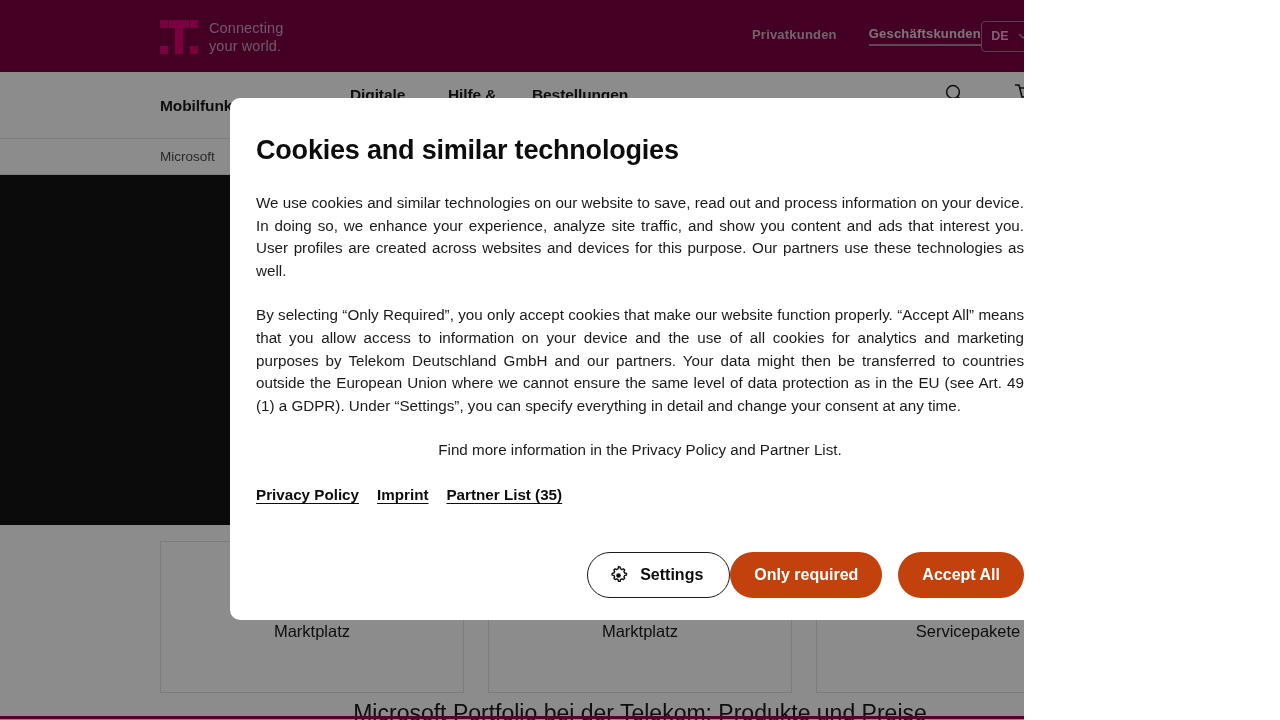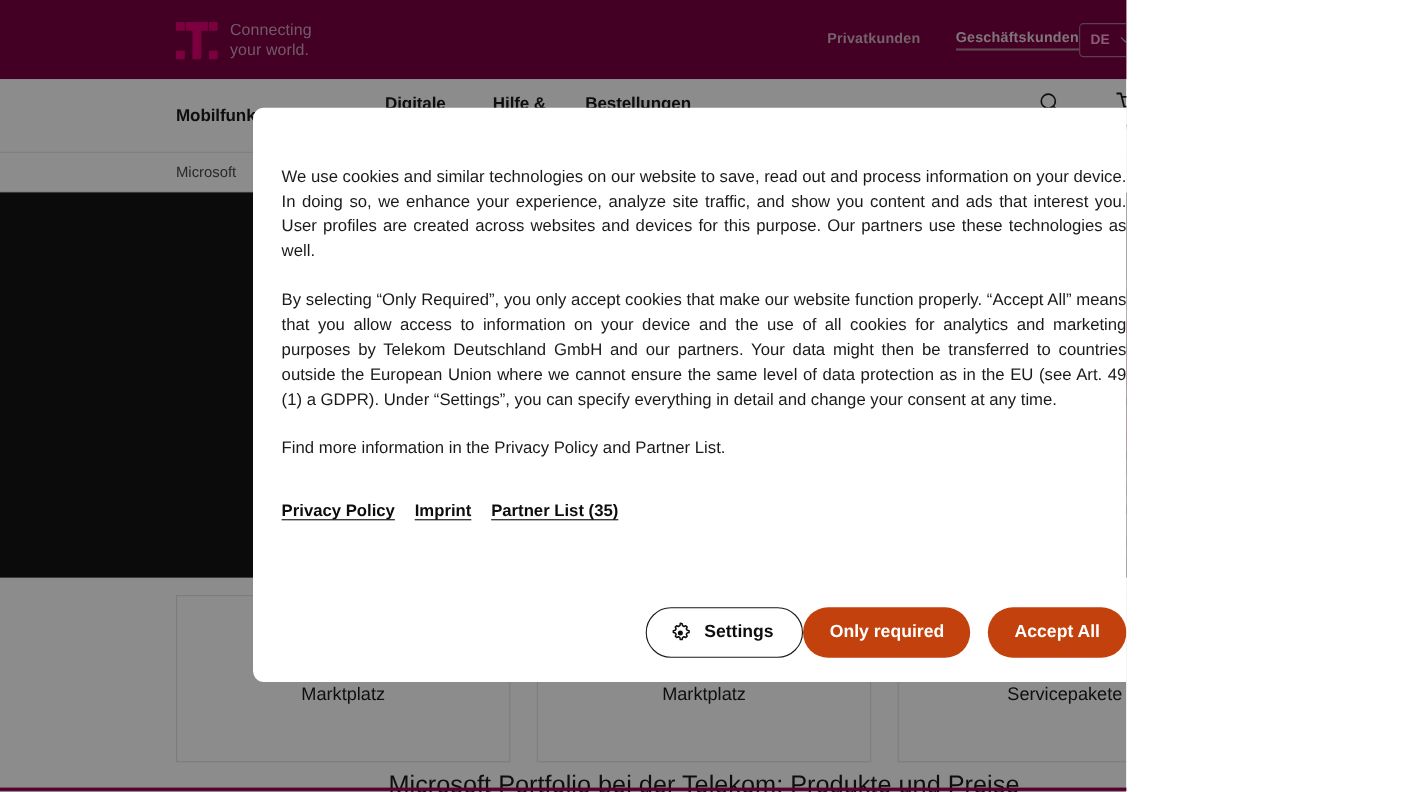--- a/index.html
+++ b/index.html
@@ -174,21 +174,21 @@
   .dlg-title {
     font-size: 27px; font-weight: 700; color: #0d0d0d; letter-spacing: -.2px;
     margin: 10px 0 0 0; line-height: 32px;
   }
   .dlg-body { margin-top: 26px; }
   .dlg-p {
     font-size: 15.2px; line-height: 22.6px; color: #1a1a1a;
     margin: 0 0 22px 0; text-align: justify; text-justify: inter-word;
     hyphens: auto; -webkit-hyphens: auto;
   }
-  .dlg-p.last { margin-bottom: 36px; text-align: left; }
+  .dlg-p.last { margin-bottom: 24px; text-align: center; }
   .dlg-links { display: flex; gap: 18px; margin-top: 24px; }
   .dlg-link {
     font-size: 15.2px; font-weight: 700; color: #0d0d0d;
     text-decoration: underline; text-underline-offset: 3px; cursor: pointer;
   }
   .dlg-actions {
     position: absolute; left: 26px; right: 26px; bottom: 22px;
     display: flex; align-items: center; justify-content: flex-end;
   }
   .btn-settings {
@@ -314,20 +314,21 @@
       </div>
     </div>
 
     <div class="section-title">Microsoft Portfolio bei der Telekom: Produkte und Preise</div>
     <div class="pink-rule"></div>
   </div>
 
   <div id="scrim"></div>
 
   <div id="cookie-dialog" role="dialog">
+    <h1 class="dlg-title">Cookies and similar technologies</h1>
 
     <div class="dlg-body">
       <p class="dlg-p">We use cookies and similar technologies on our website to save, read out and process information on your device. In doing so, we enhance your experience, analyze site traffic, and show you content and ads that interest you. User profiles are created across websites and devices for this purpose. Our partners use these technologies as well.</p>
       <p class="dlg-p">By selecting “Only Required”, you only accept cookies that make our website function properly. “Accept All” means that you allow access to information on your device and the use of all cookies for analytics and marketing purposes by Telekom Deutschland GmbH and our partners. Your data might then be transferred to countries outside the European Union where we cannot ensure the same level of data protection as in the EU (see Art. 49 (1) a GDPR). Under “Settings”, you can specify everything in detail and change your consent at any time.</p>
       <p class="dlg-p last">Find more information in the Privacy Policy and Partner List.</p>
 
       <div class="dlg-links">
         <a class="dlg-link">Privacy Policy</a>
         <a class="dlg-link">Imprint</a>
         <a class="dlg-link">Partner List (35)</a>

